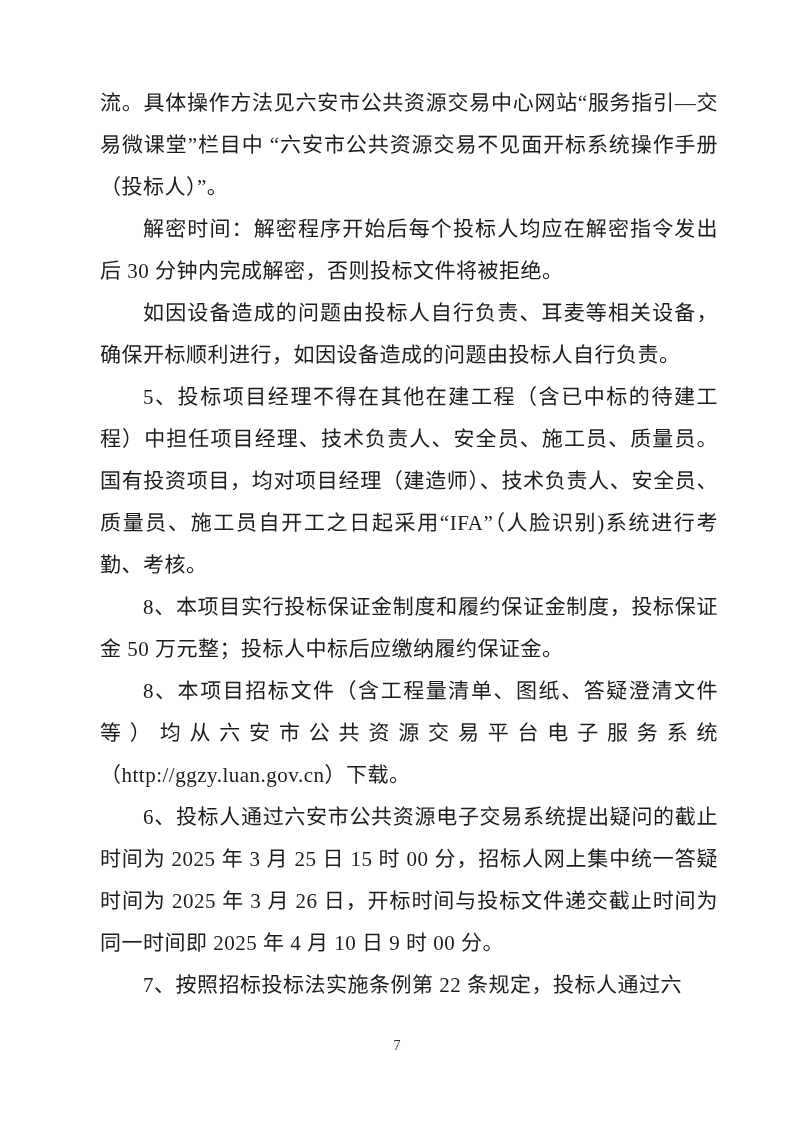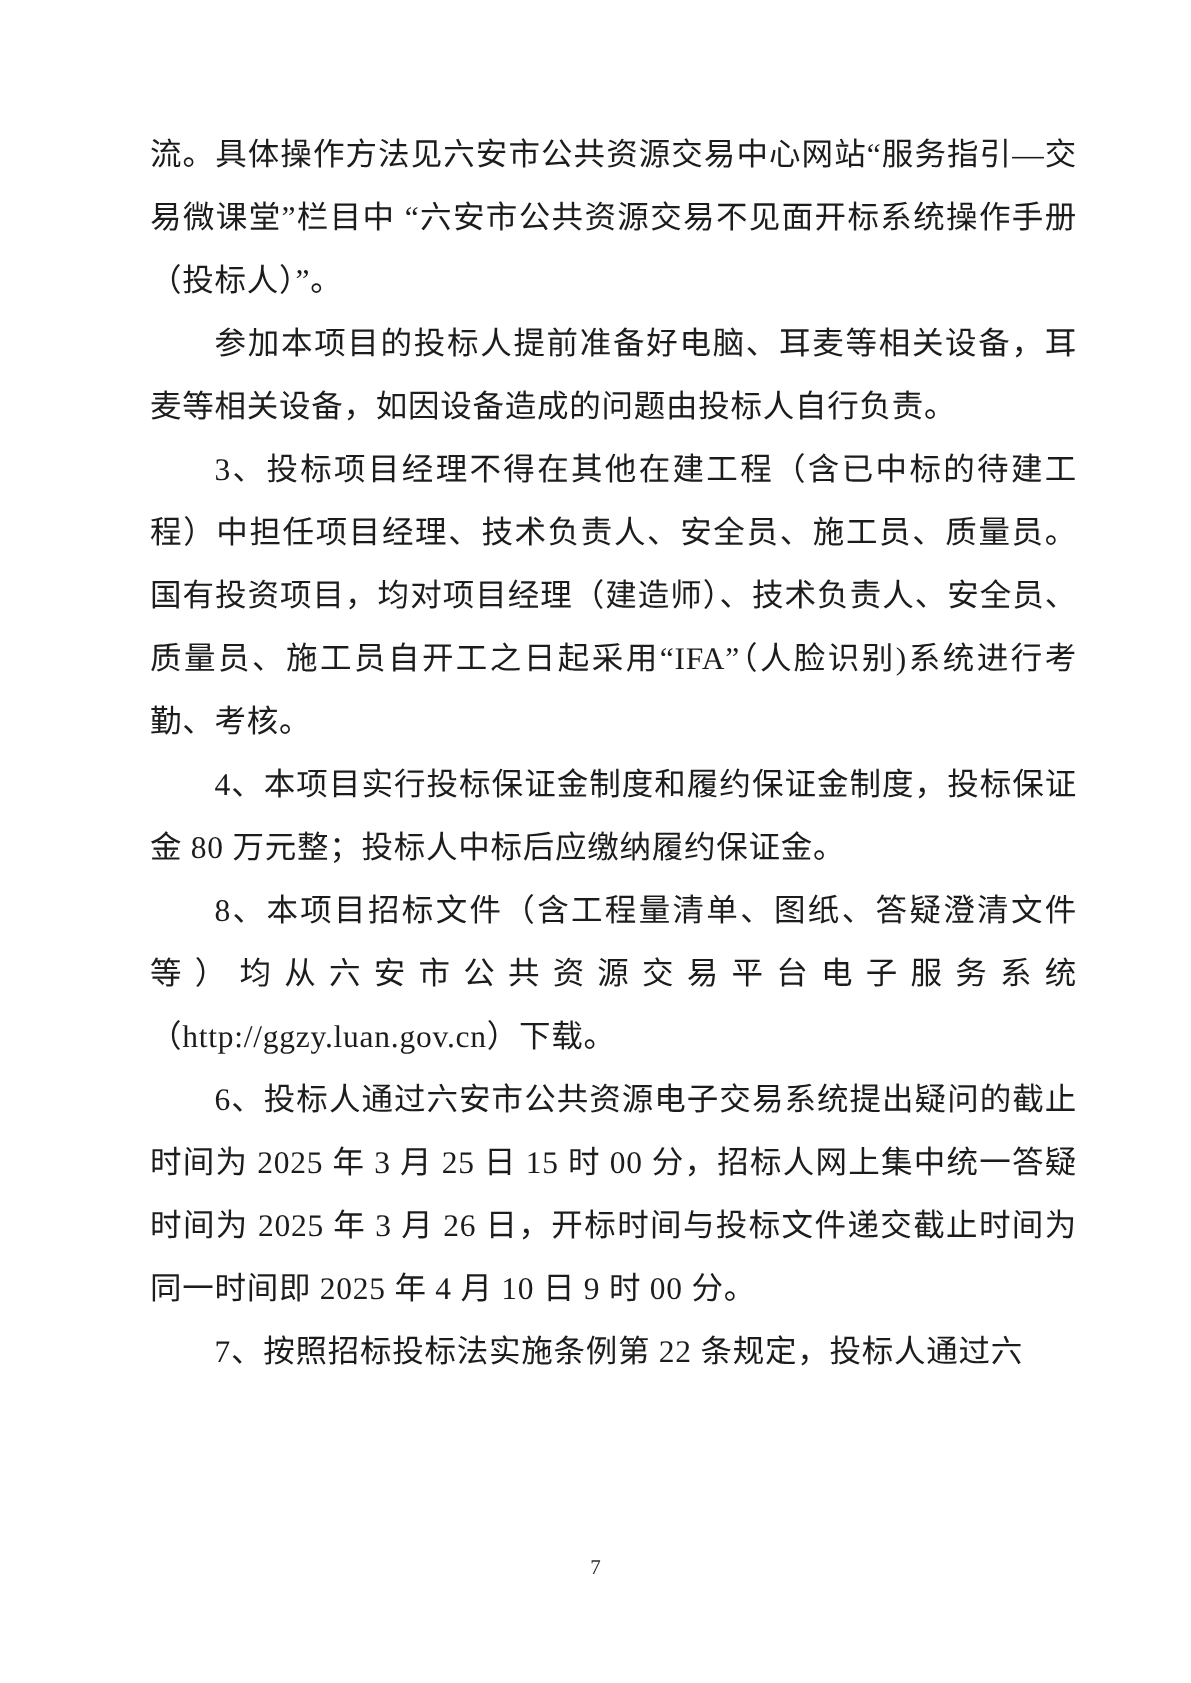--- a/index.html
+++ b/index.html
@@ -45,23 +45,24 @@
     line-height: 20px;
     color: #2a2a2a;
   }
 </style>
 </head>
 <body>
 
 <div class="page">
   <main class="content">
       <p class="">流。具体操作方法见六安市公共资源交易中心网站“服务指引—交易微课堂”栏目中 “六安市公共资源交易不见面开标系统操作手册（投标人）”。</p>
-      <p class="indent">参加本项目的投标人提前准备好电脑、耳麦等相关设备，耳麦等相关设备，如因设备造成的问题由投标人自行负责。</p>
-      <p class="indent">3、投标项目经理不得在其他在建工程（含已中标的待建工程）中担任项目经理、技术负责人、安全员、施工员、质量员。国有投资项目，均对项目经理（建造师）、技术负责人、安全员、质量员、施工员自开工之日起采用“IFA”（人脸识别)系统进行考勤、考核。</p>
-      <p class="indent">4、本项目实行投标保证金制度和履约保证金制度，投标保证金 80 万元整；投标人中标后应缴纳履约保证金。</p>
+      <p class="indent">解密时间：解密程序开始后每个投标人均应在解密指令发出后 30 分钟内完成解密，否则投标文件将被拒绝。</p>
+      <p class="indent">如因设备造成的问题由投标人自行负责、耳麦等相关设备，确保开标顺利进行，如因设备造成的问题由投标人自行负责。</p>
+      <p class="indent">5、投标项目经理不得在其他在建工程（含已中标的待建工程）中担任项目经理、技术负责人、安全员、施工员、质量员。国有投资项目，均对项目经理（建造师）、技术负责人、安全员、质量员、施工员自开工之日起采用“IFA”（人脸识别)系统进行考勤、考核。</p>
+      <p class="indent">8、本项目实行投标保证金制度和履约保证金制度，投标保证金 50 万元整；投标人中标后应缴纳履约保证金。</p>
       <p class="indent">8、本项目招标文件（含工程量清单、图纸、答疑澄清文件等）均从六安市公共资源交易平台电子服务系统（http://ggzy.luan.gov.cn）下载。</p>
       <p class="indent">6、投标人通过六安市公共资源电子交易系统提出疑问的截止时间为 2025 年 3 月 25 日 15 时 00 分，招标人网上集中统一答疑时间为 2025 年 3 月 26 日，开标时间与投标文件递交截止时间为同一时间即 2025 年 4 月 10 日 9 时 00 分。</p>
       <p class="indent">7、按照招标投标法实施条例第 22 条规定，投标人通过六</p>
     </main>
   <footer class="page-footer">
     <span>7</span>
   </footer>
 </div>
 
 </body></html>

